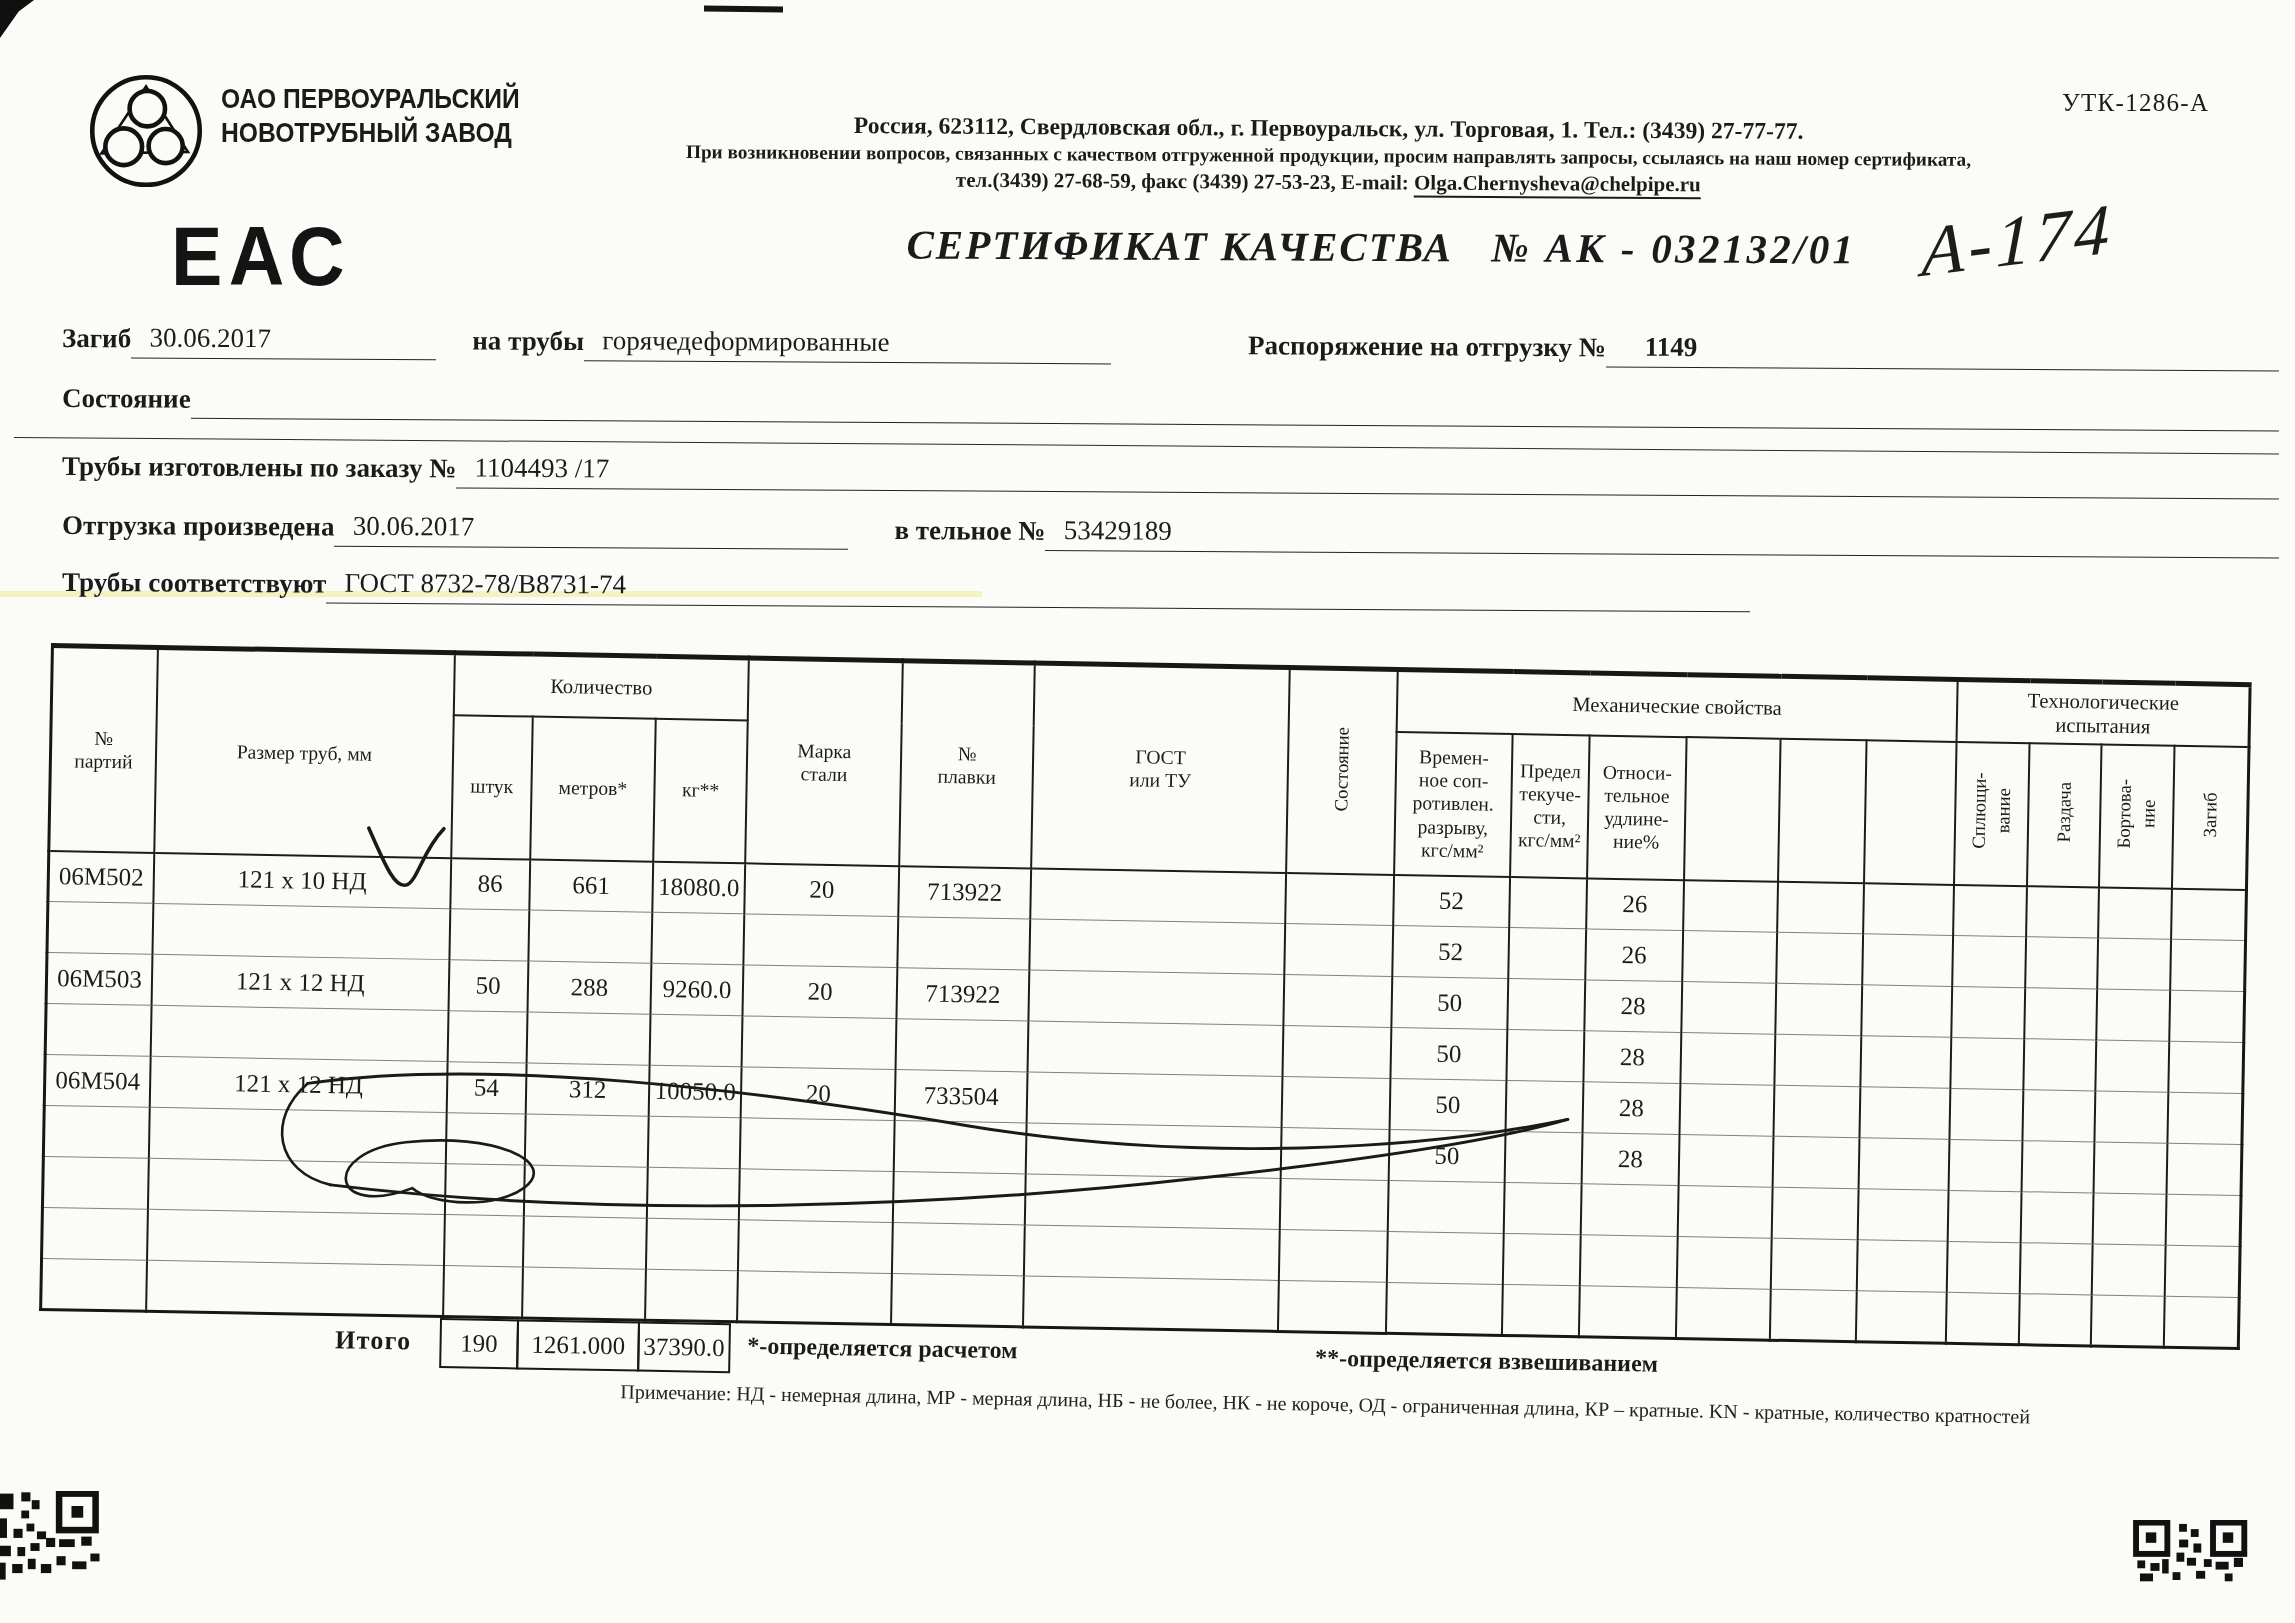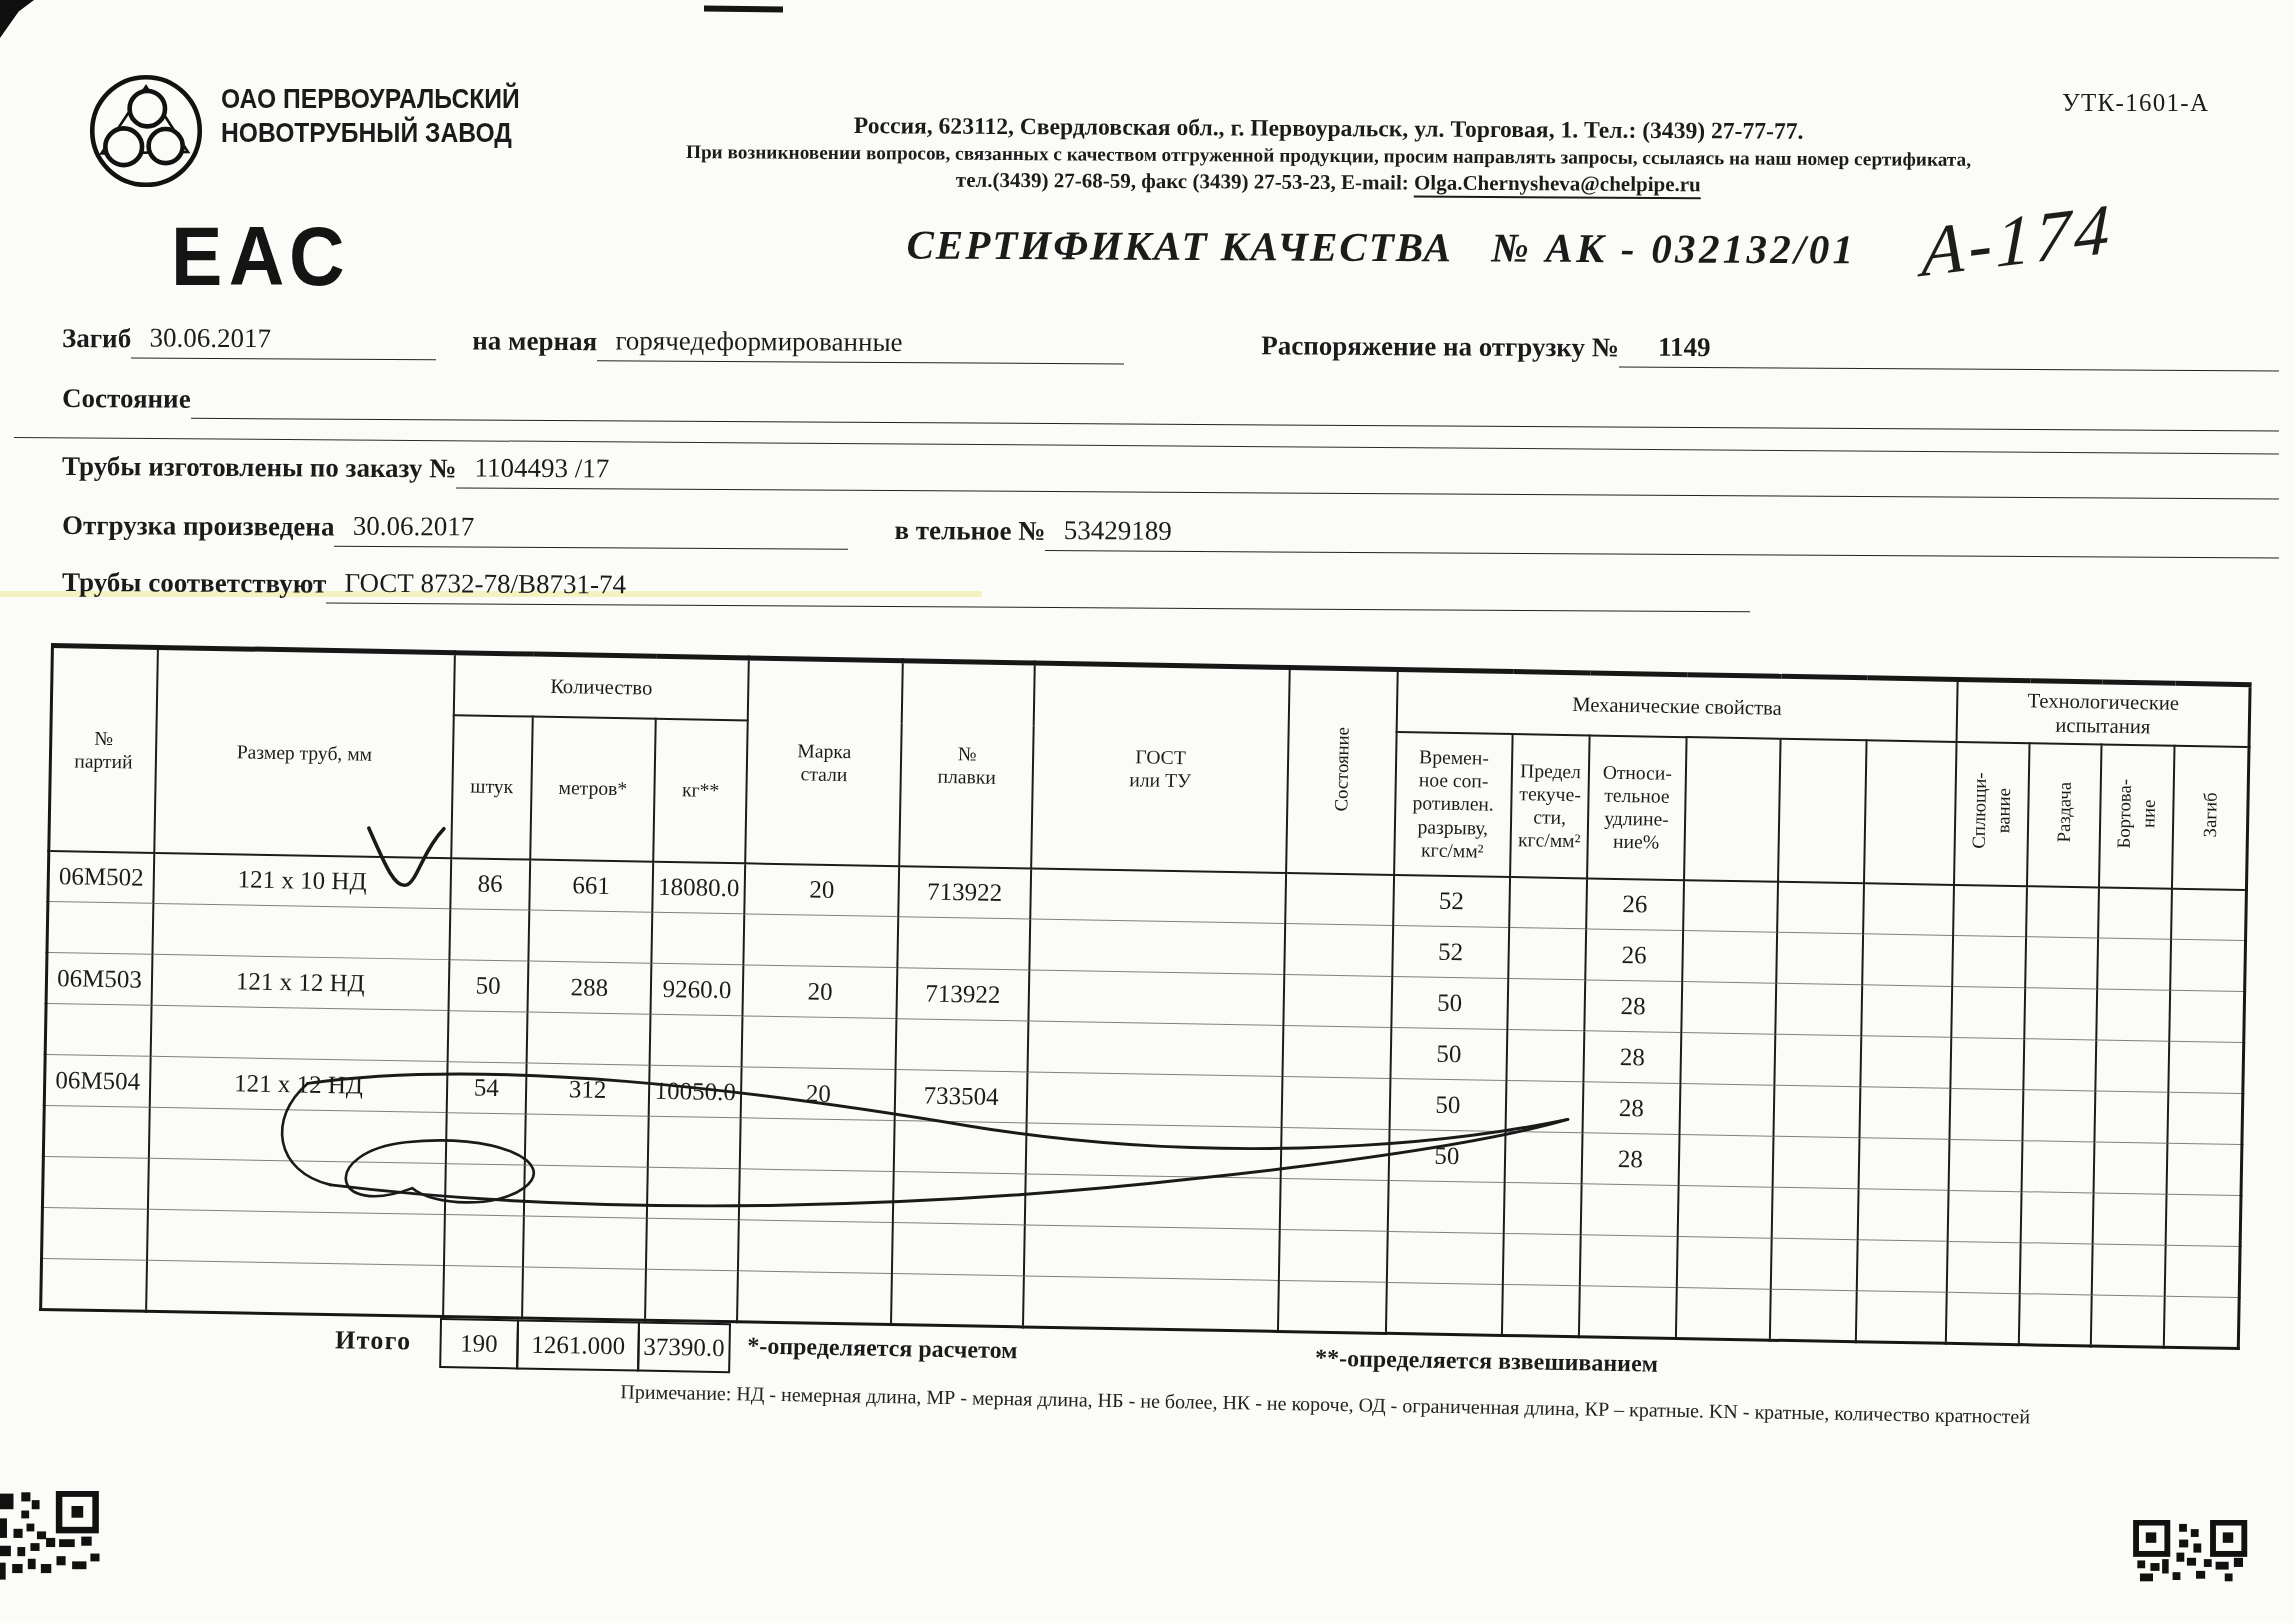--- a/index.html
+++ b/index.html
@@ -75,38 +75,38 @@
 <svg class="logo-svg" width="118" height="118" viewBox="0 0 180 180">
   <circle cx="90" cy="90" r="82" fill="none" stroke="#121212" stroke-width="7"></circle>
   <path d="M90 22 L22 124 L154 122 Z" fill="none" stroke="#121212" stroke-width="4"></path>
   <circle cx="92" cy="56" r="27" fill="#fbfbf8" stroke="#121212" stroke-width="7"></circle>
   <circle cx="56" cy="114" r="28" fill="#fbfbf8" stroke="#121212" stroke-width="7"></circle>
   <circle cx="120" cy="113" r="26" fill="#fbfbf8" stroke="#121212" stroke-width="7"></circle>
 </svg>
 <div class="company">ОАО ПЕРВОУРАЛЬСКИЙ
 НОВОТРУБНЫЙ ЗАВОД</div>
 <div class="eac">ЕАС</div>
-<div class="form-code">УТК-1601-А</div>
+<div class="form-code">УТК-1286-А</div>
 
 <div class="contact">
   <div class="l1">Россия, 623112, Свердловская обл., г. Первоуральск, ул. Торговая, 1. Тел.: (3439) 27-77-77.</div>
   <div class="l2">При возникновении вопросов, связанных с качеством отгруженной продукции, просим направлять запросы, ссылаясь на наш номер сертификата,</div>
   <div class="l3"><span>тел.(3439) 27-68-59, факс (3439) 27-53-23,  E-mail: </span><span class="u-email">Olga.Chernysheva@chelpipe.ru</span></div>
 </div>
 
 <div class="title-row">
   <span>СЕРТИФИКАТ КАЧЕСТВА</span>
   <span class="title-num">№  АК - 032132/01</span>
 </div>
 <div class="handwritten">А-174</div>
 
 <div class="frow" style="top:322px;">
   <span class="lbl">Загиб</span>
   <span class="fill" style="width:275px;">30.06.2017</span>
-  <span class="lbl" style="margin-left:36px;">на мерная</span>
+  <span class="lbl" style="margin-left:36px;">на трубы</span>
   <span class="fill" style="width:497px;">горячедеформированные</span>
   <span class="lbl" style="margin-left:137px;">Распоряжение на отгрузку №</span>
   <span class="fill grow" style="font-weight:bold;padding-left:39px;">1149</span>
 </div>
 <div class="frow" style="top:383px;">
   <span class="lbl">Состояние</span>
   <span class="fill grow"></span>
 </div>
 <div class="longline"></div>
 <div class="frow" style="top:450px;">

